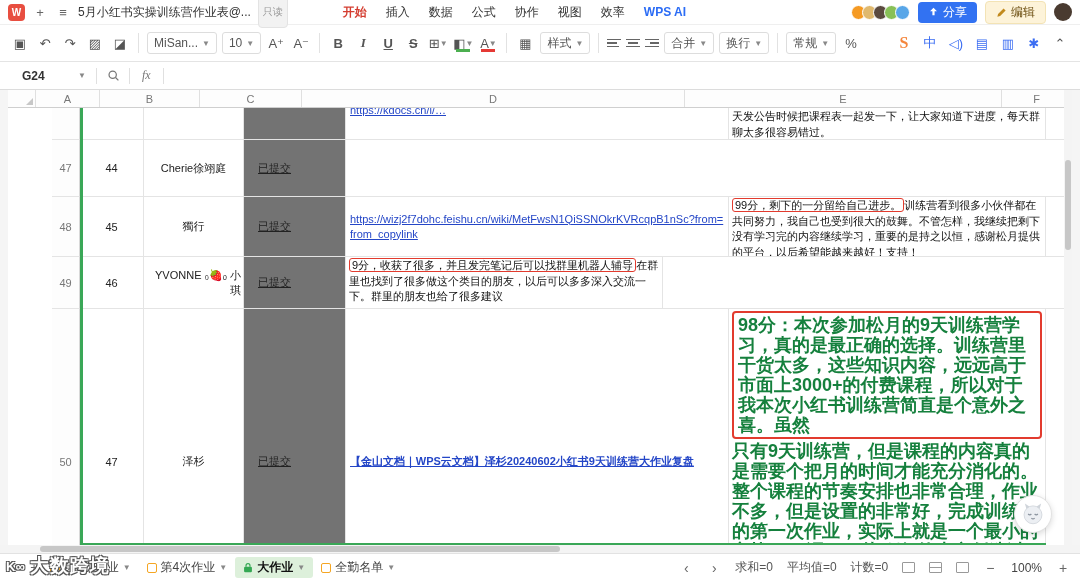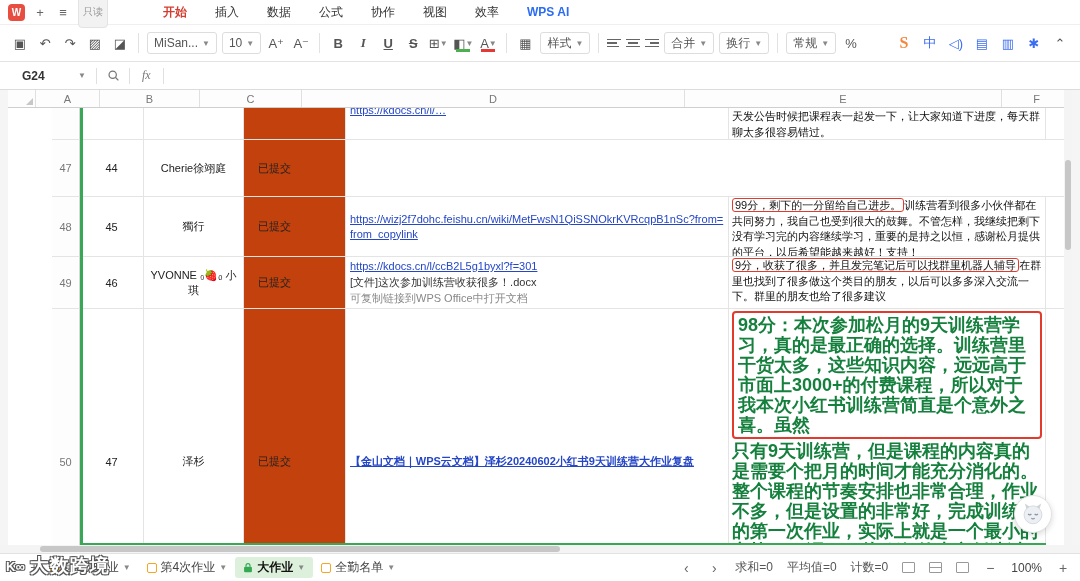--- a/index.html
+++ b/index.html
@@ -6,21 +6,21 @@
   html,body { width:1080px; height:581px; overflow:hidden; background:#fff;
     font-family:"Liberation Sans","DejaVu Sans",sans-serif; color:#333; }
   .app { position:relative; width:1080px; height:581px; background:#fff; }
 
   
   .titlebar { height:24px; display:flex; align-items:center; padding:0 8px; gap:7px; background:#fff; }
   .wps-logo { width:17px; height:17px; border-radius:4px; background:#e84e40; color:#fff; font-size:10px; font-weight:bold; display:flex; align-items:center; justify-content:center; }
   .tb-glyph { color:#666; font-size:13px; width:16px; text-align:center; cursor:pointer; }
   .doc-title { font-size:12px; color:#333; max-width:205px; white-space:nowrap; overflow:hidden; text-overflow:ellipsis; }
   .ro-badge { font-size:10px; color:#999; background:#f2f2f2; border:1px solid #e3e3e3; border-radius:4px; padding:8px 4px; line-height:14px; }
-  .menu-tabs { display:flex; gap:28px; margin-left:48px; font-size:12px;justify-content:space-between; }
+  .menu-tabs { display:flex; gap:19px; margin-left:48px; font-size:12px;justify-content:space-between; }
   .menu-tab { color:#333; cursor:pointer; line-height:24px; }
   .menu-tab.active { color:#d43e31; font-weight:bold; }
   .menu-tab.ai { color:#2b6cf5; font-weight:bold; }
   .titlebar-right { margin-left:auto; display:flex; align-items:center; gap:8px; }
   .avatars { display:flex; }
   .avatar-dot { width:15px; height:15px; border-radius:50%; border:1.5px solid #fff; margin-left:-4px; }
   .btn-share { display:flex; align-items:center; gap:4px; background:#3272f2; color:#fff; font-size:12px; border-radius:4px; padding:2px 10px; cursor:pointer; }
   .btn-edit { display:flex; align-items:center; gap:4px; background:#fdf3d9; color:#6b4d10; font-size:12px; border-radius:4px; padding:2px 10px; cursor:pointer; border:1px solid #f3e3b5; }
   .user-avatar { width:18px; height:18px; border-radius:50%; background:#4a3b30; }
 
@@ -61,22 +61,22 @@
   .colhdr .hc { border-right:1px solid #e0e0e0; display:flex; align-items:center; justify-content:center; font-size:11px; color:#777; cursor:pointer; }
   .corner { position:relative; cursor:pointer; }
   .corner::after { content:""; position:absolute; right:2px; bottom:2px; border-left:7px solid transparent; border-bottom:7px solid #c7c7c7; }
   .c-rh{width:28px;} .c-a{width:64px;} .c-b{width:100px;} .c-c{width:102px;} .c-d{width:383px;} .c-e{width:317px;} .c-f{flex:1;}
   .viewport { position:relative; height:437px; overflow:hidden;margin-left:44px; }
   .grow { display:flex; }
   .cell { border-right:1px solid #e4e4e4; border-bottom:1px solid #e4e4e4; overflow:hidden; cursor:cell; }
   .rowhdr { display:flex; align-items:center; justify-content:center; font-size:11px; color:#777; background:#fdfdfd; border-right:1px solid #d8d8d8; border-bottom:1px solid #e4e4e4; cursor:pointer; }
   .r-partial{height:32px;} .r-47{height:57px;} .r-48{height:60px;} .r-49{height:52px;} .r-50{height:306px;}
   .cell.num { display:flex; align-items:center; justify-content:center; font-size:11px; color:#222; }
-  .cell.name { display:flex; align-items:center; justify-content:center; font-size:11px; color:#222; text-align:center; padding:0 2px; }
-  .cell.status { background:#c2410c; display:flex; align-items:center; font-size:11px; color:#222; padding-left:14px; }
+  .cell.name { display:flex; align-items:center; justify-content:center; font-size:11px; color:#222; text-align:right; padding:0 2px; }
+  .cell.status { background:#737373; display:flex; align-items:center; font-size:11px; color:#222; padding-left:14px;text-decoration:underline; }
   .cell.dcell { display:flex; flex-direction:column; justify-content:center; padding:2px 4px; font-size:11px; line-height:15px; gap:1px; }
   .cell.ecell { padding:1px 3px; font-size:11px; line-height:15.5px; color:#111; }
   a.slink { color:#2446c7; text-decoration:underline; cursor:pointer; word-break:break-all; }
   .dplain { color:#333; } .dgray { color:#888; }
   .redbox { border:1.5px solid #e23b2e; border-radius:3px; padding:0 2px; }
   .bigfb { font-size:18px; font-weight:bold; line-height:20px; color:#15803d; }
   .bigbox { border:2px solid #e23b2e; border-radius:4px; padding:2px 4px; margin:1px 0 2px 0; }
   .clip-top { margin-top:-7px; }
   .green-vline { position:absolute; left:28px; top:0; width:3px; height:437px; background:#3aa757; z-index:5; }
   .green-hline { position:absolute; left:28px; bottom:0; width:966px; height:2px; background:#3aa757; z-index:5; }
@@ -105,31 +105,54 @@
 </style>
 </head>
 <body>
 
 <div class="app">
 
   <header class="titlebar">
     <div class="wps-logo">W</div>
     <div class="tb-glyph">+</div>
     <div class="tb-glyph">≡</div>
+    <div class="doc-title">5月小红书实操训练营作业表@...</div>
     <div class="ro-badge">只读</div>
     <nav class="menu-tabs">
       <span class="menu-tab active">开始</span>
       <span class="menu-tab">插入</span>
       <span class="menu-tab">数据</span>
       <span class="menu-tab">公式</span>
       <span class="menu-tab">协作</span>
       <span class="menu-tab">视图</span>
       <span class="menu-tab">效率</span>
       <span class="menu-tab ai">WPS AI</span>
     </nav>
+    <div class="titlebar-right">
+      <div class="avatars">
+        <span class="avatar-dot" style="background:#f59a23"></span>
+        <span class="avatar-dot" style="background:#e0b96e"></span>
+        <span class="avatar-dot" style="background:#5b4a3f"></span>
+        <span class="avatar-dot" style="background:#88c057"></span>
+        <span class="avatar-dot" style="background:#58a6e8"></span>
+      </div>
+      <div class="btn-share">
+        <svg width="11" height="11" viewBox="0 0 16 16">
+            <path d="M8 1l5 5h-3.4v6H6.4V6H3z" fill="#fff"></path>
+          </svg>
+        <span>分享</span>
+      </div>
+      <div class="btn-edit">
+        <svg width="11" height="11" viewBox="0 0 16 16">
+            <path d="M2 14l1-4 8-8 3 3-8 8z" fill="#c28a1e"></path>
+          </svg>
+        <span>编辑</span>
+      </div>
+      <div class="user-avatar"></div>
+    </div>
   </header>
 
   <div class="toolbar">
     <span class="ti">▣</span>
     <span class="ti">↶</span>
     <span class="ti">↷</span>
     <span class="ti">▨</span>
     <span class="ti">◪</span>
     <span class="tdiv"></span>
     <span class="tsel">
@@ -266,25 +289,20 @@
             <span class="redbox">99分，剩下的一分留给自己进步。</span><span>训练营看到很多小伙伴都在共同努力，我自己也受到很大的鼓舞。不管怎样，我继续把剩下没有学习完的内容继续学习，重要的是持之以恒，感谢松月提供的平台，以后希望能越来越好！支持！</span>
           </div>
           <div class="cell c-f"></div>
         </div>
 
         <div class="grow r-49">
           <div class="rowhdr c-rh r-49">49</div>
           <div class="cell num c-a">46</div>
           <div class="cell name c-b">YVONNE ₀🍓ₒ 小琪</div>
           <div class="cell status c-c">已提交</div>
-          <div class="cell dcell c-d">
-            <a class="slink">https://kdocs.cn/l/ccB2L5g1byxl?f=301</a>
-            <span class="dplain">[文件]这次参加训练营收获很多！.docx</span>
-            <span class="dgray">可复制链接到WPS Office中打开文档</span>
-          </div>
           <div class="cell ecell c-e">
             <span class="redbox">9分，收获了很多，并且发完笔记后可以找群里机器人辅导</span><span>在群里也找到了很多做这个类目的朋友，以后可以多多深入交流一下。群里的朋友也给了很多建议</span>
           </div>
           <div class="cell c-f"></div>
         </div>
 
         <div class="grow r-50">
           <div class="rowhdr c-rh r-50">50</div>
           <div class="cell num c-a">47</div>
           <div class="cell name c-b">泽杉</div>

